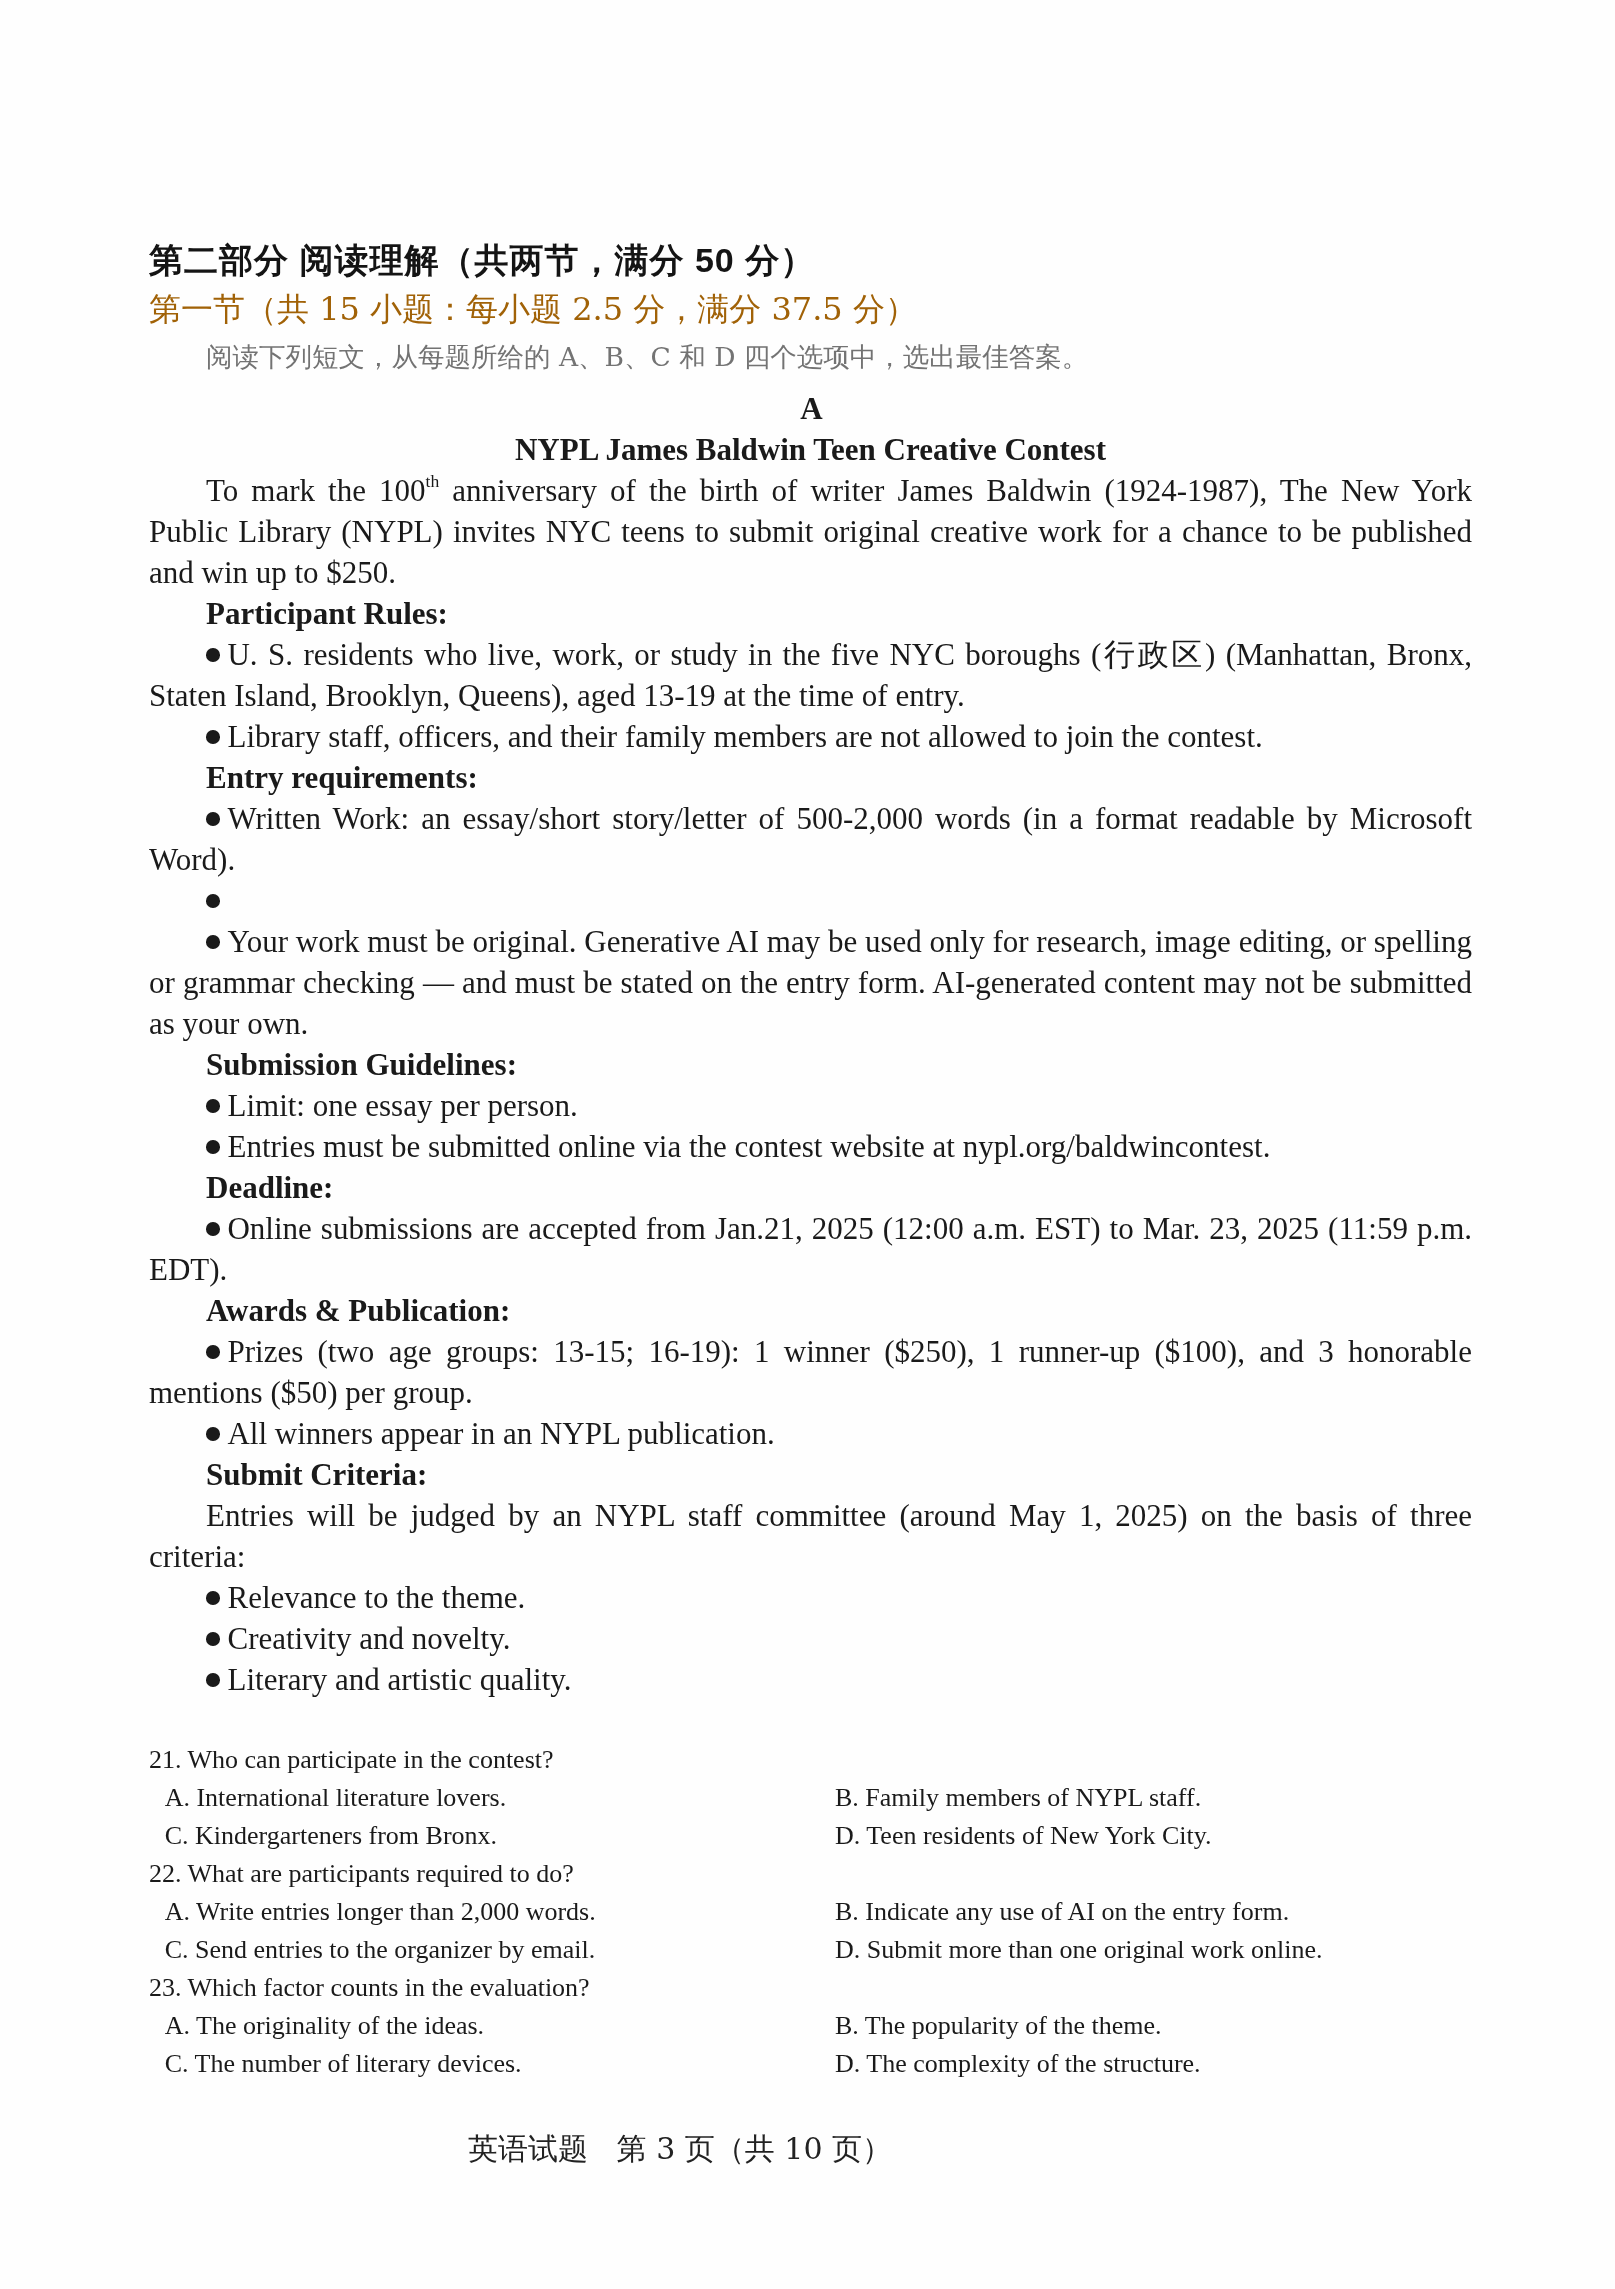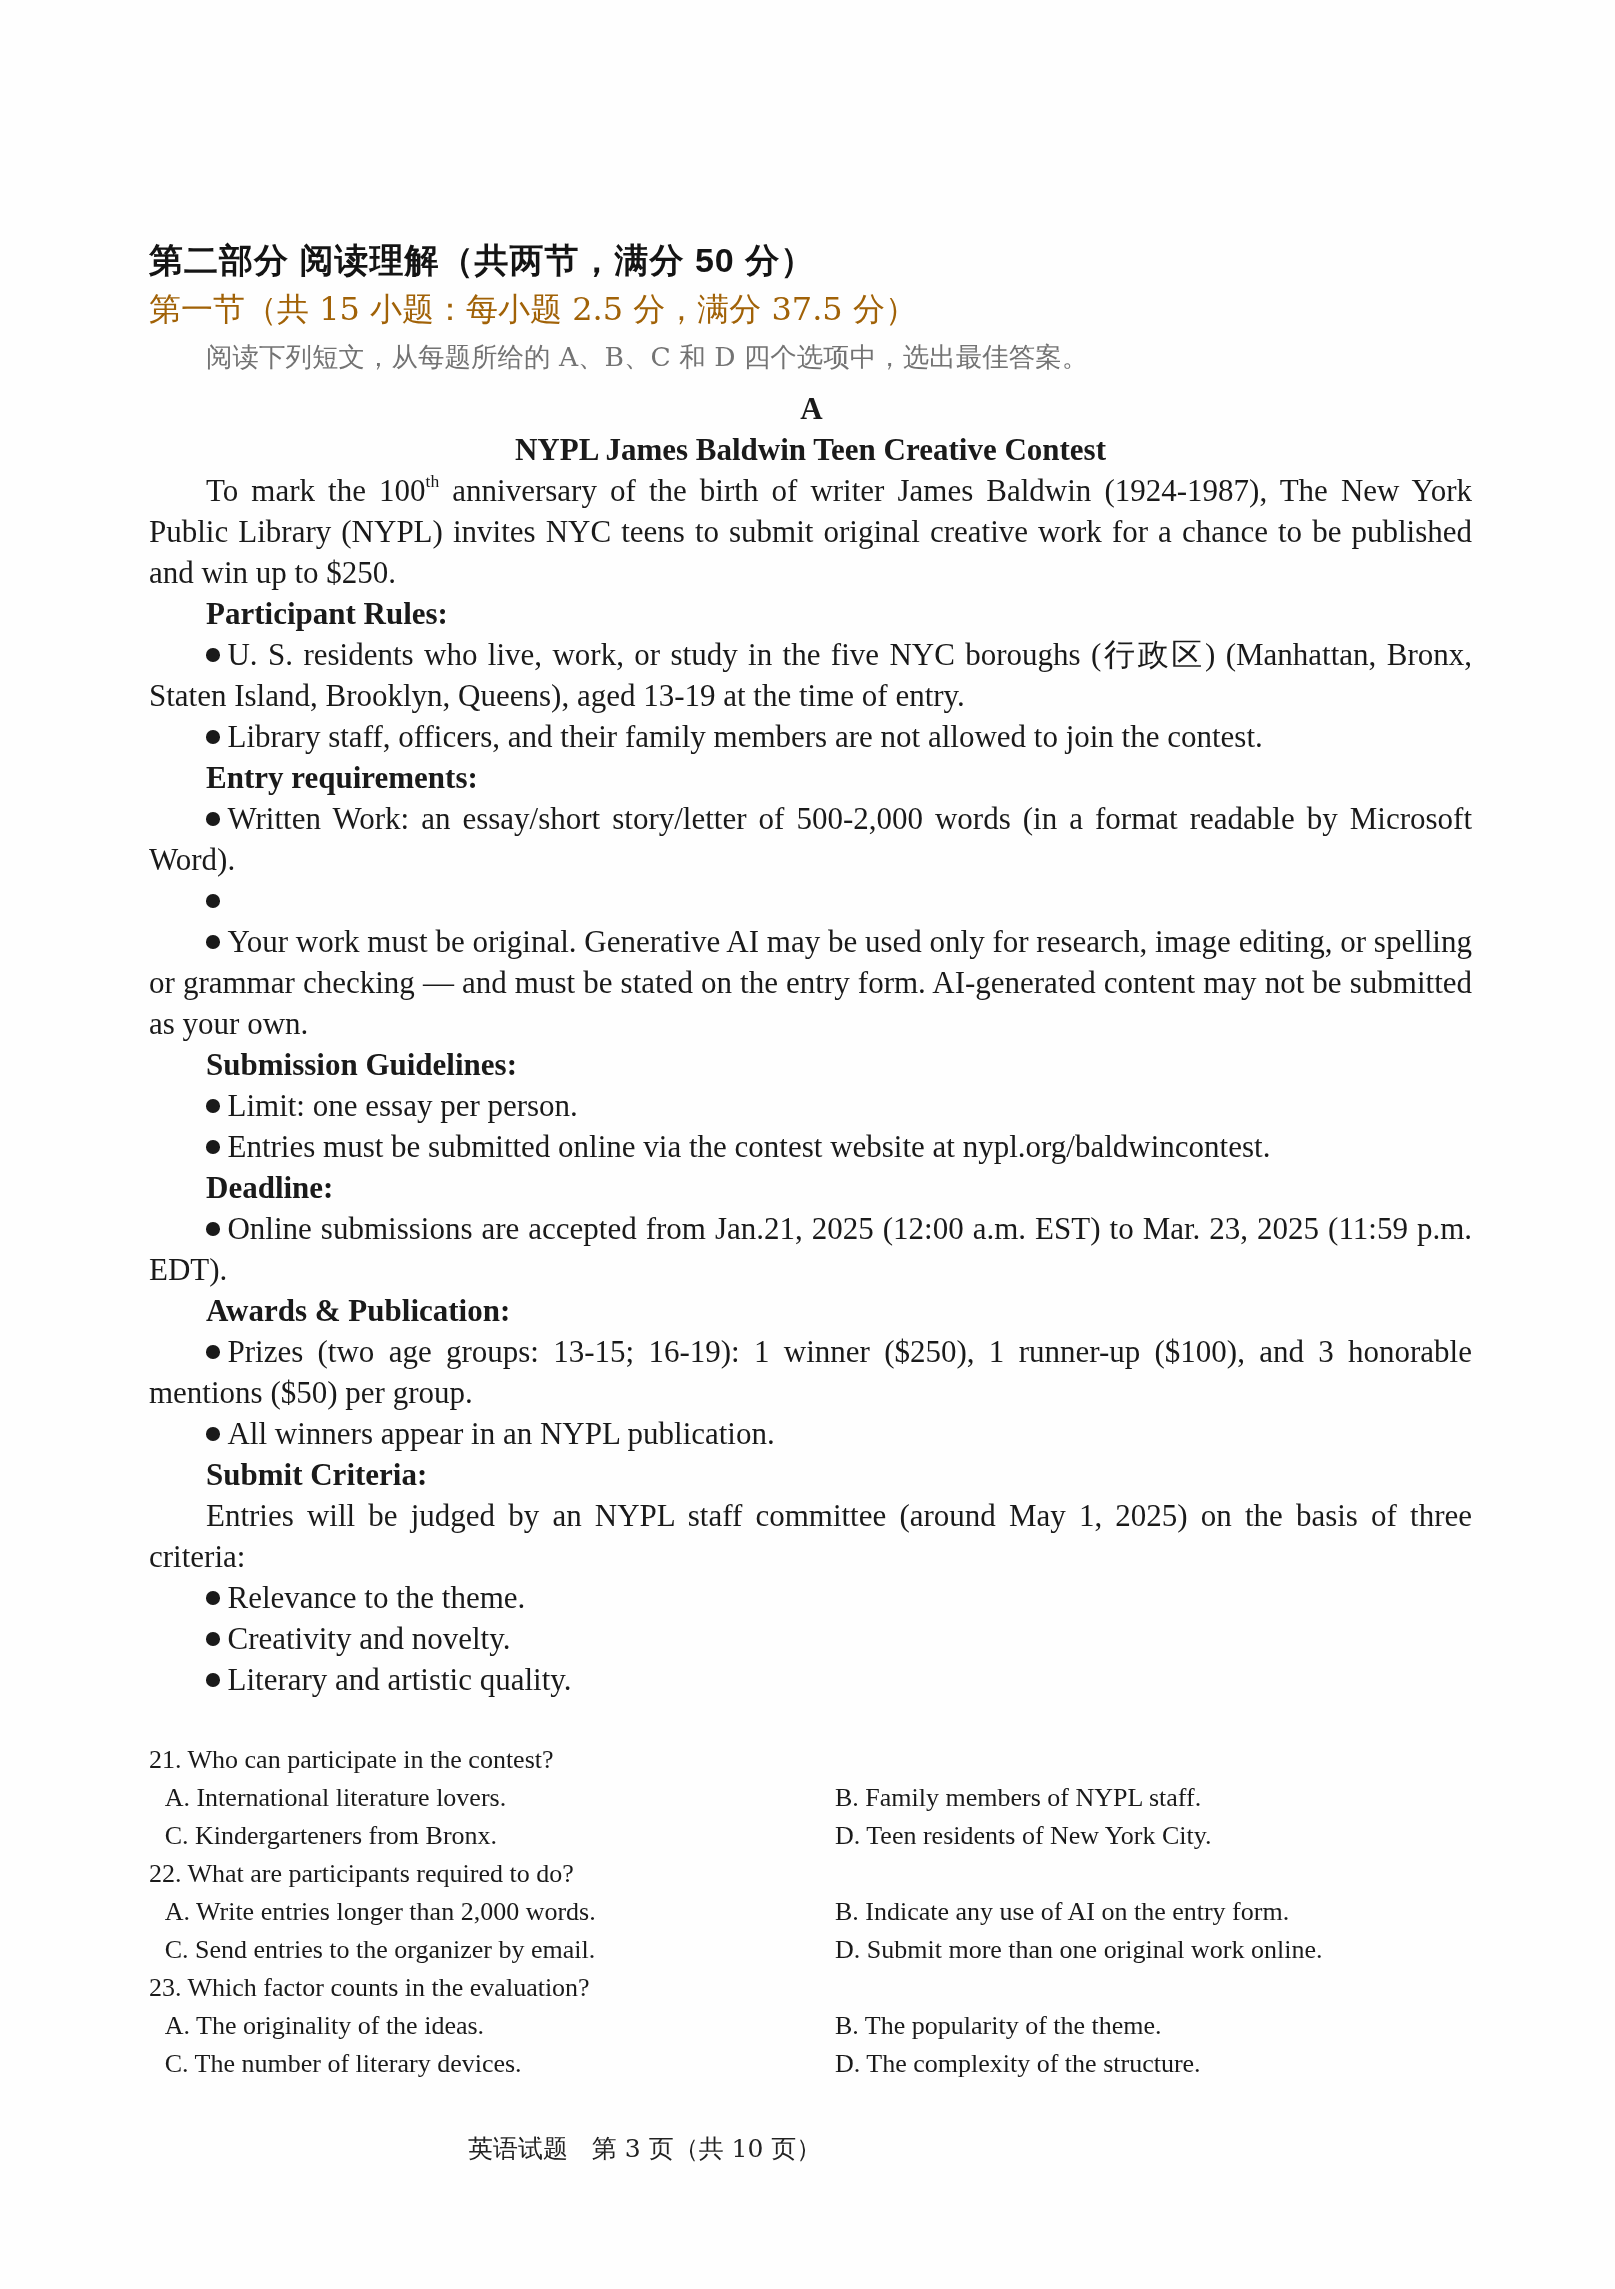--- a/index.html
+++ b/index.html
@@ -48,21 +48,21 @@
   }
   .q-stem { margin: 0; white-space: nowrap; }
   .q-row { display: flex; margin: 0; }
   .q-opt { white-space: nowrap; }
   .q-opt.left { width: 686px; padding-left: 15.7px; box-sizing: border-box; }
   .q-opt.right { padding-left: 0; }
 
   .footer {
     position: absolute; left: 468px; top: 2129px;
     font-family: "DejaVu Serif", "Liberation Serif", serif;
-    font-size: 25px; line-height: 39px; color: #222; white-space: pre;
+    font-size: 30px; line-height: 39px; color: #222; white-space: pre;
   }
 </style>
 </head>
 <body>
 
 <div class="page">
 
   <div class="part-title">第二部分  阅读理解（共两节，满分 50 分）</div>
   <div class="section-line">第一节（共 15 小题：每小题 2.5 分，满分 37.5 分）</div>
   <div class="instruction">阅读下列短文，从每题所给的 A、B、C 和 D 四个选项中，选出最佳答案。</div>

